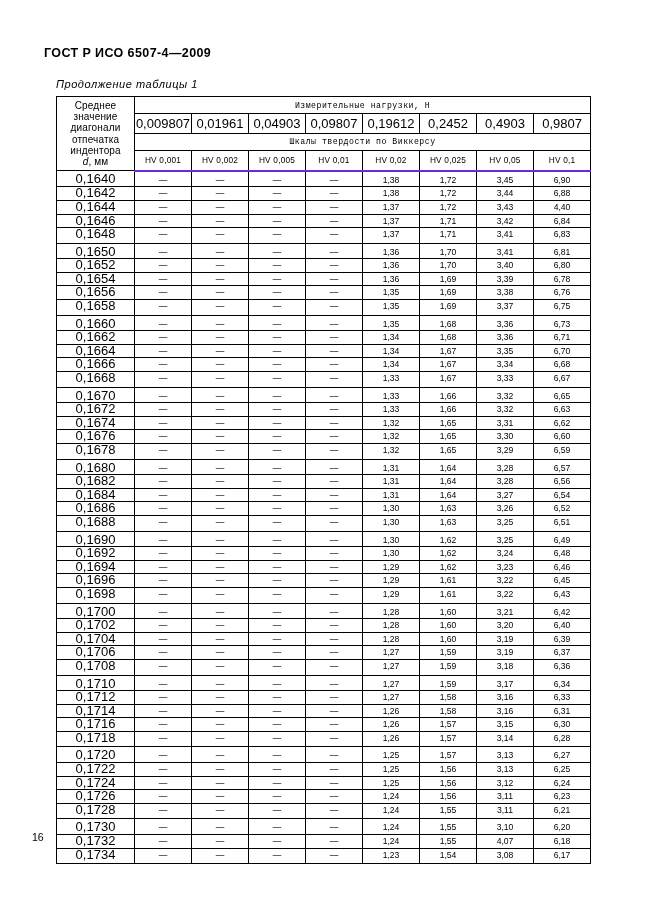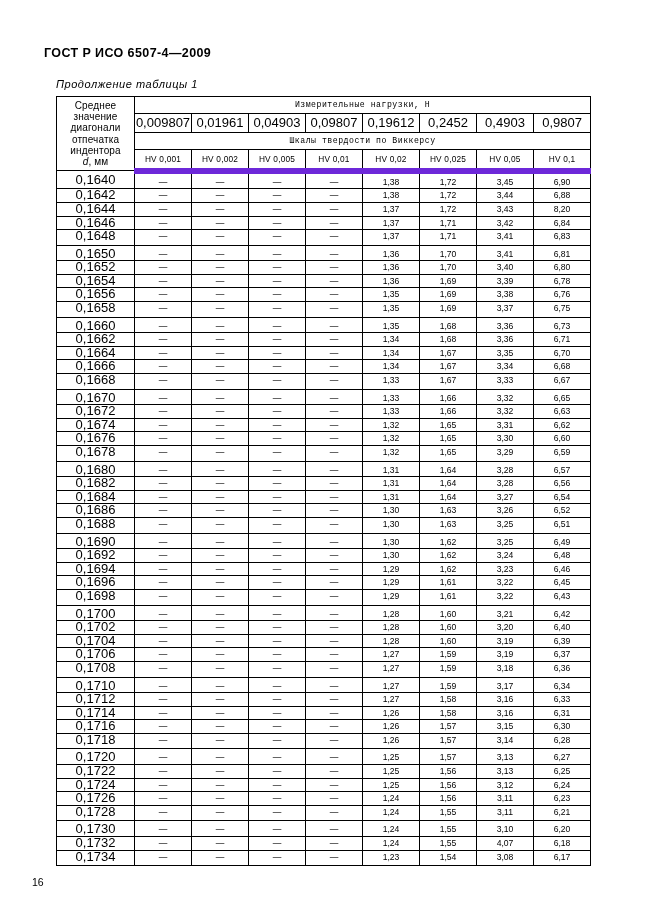--- a/index.html
+++ b/index.html
@@ -39,21 +39,21 @@
     top: 78px;
     font-size: 11px;
     font-style: italic;
     letter-spacing: 0.55px;
     white-space: nowrap;
   }
 
   .page-number {
     position: absolute;
     left: 32px;
-    top: 876px;
+    top: 831px;
     font-size: 10.5px;
   }
 
   table.main {
     position: absolute;
     left: 56px;
     top: 96px;
     width: 534px;
     border-collapse: collapse;
     table-layout: fixed;
@@ -88,21 +88,21 @@
     font-size: 13px;
   }
   .hd-scale {
     height: 17px;
     font-size: 8.3px;
     letter-spacing: 0.2px;
   }
 
   
   tr.header-bottom > td, tr.header-bottom > th {
-    border-bottom: 6px solid #6d28d9;
+    border-bottom: 2px solid #6d28d9;
   }
 
   
   td.dv {
     height: 12.6px;
     line-height: 12.6px;
     font-size: 8.6px;
     border-top: 0;
     border-bottom: 0;
   }
@@ -205,21 +205,21 @@
         </tr>
         <tr>
           <td class="dv first-col">0,1644</td>
           <td class="dv dash">—</td>
           <td class="dv dash">—</td>
           <td class="dv dash">—</td>
           <td class="dv dash">—</td>
           <td class="dv">1,37</td>
           <td class="dv">1,72</td>
           <td class="dv">3,43</td>
-          <td class="dv">8,20</td>
+          <td class="dv">4,40</td>
         </tr>
         <tr>
           <td class="dv first-col">0,1646</td>
           <td class="dv dash">—</td>
           <td class="dv dash">—</td>
           <td class="dv dash">—</td>
           <td class="dv dash">—</td>
           <td class="dv">1,37</td>
           <td class="dv">1,71</td>
           <td class="dv">3,42</td>

